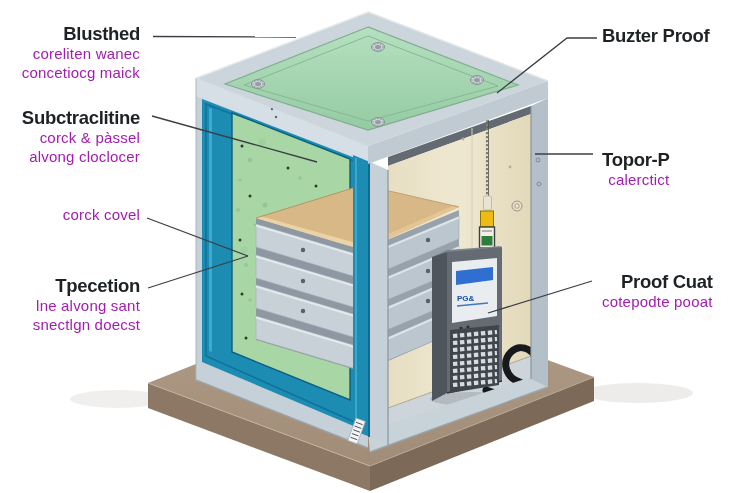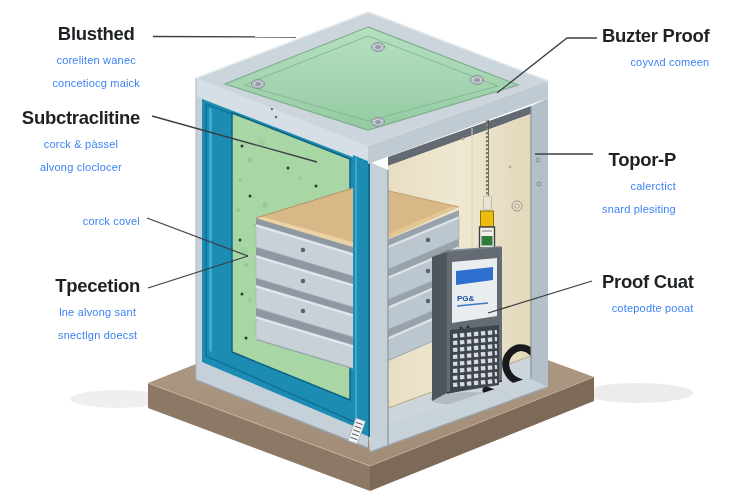--- a/index.html
+++ b/index.html
@@ -1,22 +1,22 @@
 <!DOCTYPE html>
 <html><head>
 <meta charset="utf-8">
 <style>
   html,body{margin:0;padding:0;background:#ffffff;}
   .stage{position:relative;width:740px;height:493px;background:#ffffff;overflow:hidden;
          font-family:"Liberation Sans", sans-serif;}
   .stage svg{position:absolute;left:0;top:0;}
   .callout{position:absolute;}
   .callout .t{font-size:18.5px;font-weight:bold;color:#1e2225;letter-spacing:-0.3px;line-height:1.08;}
-  .callout .s{font-size:11px;color:#3b82f6;line-height:1.2;letter-spacing:0.2px;margin-top:10px;}
-  .cl-left{right:600px;text-align:center;}
+  .callout .s{font-size:15px;color:#a21caf;line-height:1.2;letter-spacing:0.2px;margin-top:1px;}
+  .cl-left{right:600px;text-align:right;}
   .cl-right{left:602px;text-align:right;}
 </style>
 </head>
 <body>
 
 <div class="stage">
 
 <svg width="740" height="493" viewBox="0 0 740 493">
   <defs>
     <linearGradient id="mintg" x1="0" y1="0" x2="0" y2="1">
@@ -279,25 +279,23 @@
   <div class="s">corck covel</div>
 </div>
 <div class="callout cl-left" style="top:276px">
   <div class="t">Tpecetion</div>
   <div class="s">lne alvong sant</div>
   <div class="s">snectlgn doecst</div>
 </div>
 
 <div class="callout cl-right" style="top:26px">
   <div class="t">Buzter Proof</div>
-  <div class="s">coyvʌd comeen</div>
 </div>
 <div class="callout cl-right" style="top:150px">
   <div class="t">Topor-P</div>
   <div class="s">calerctict</div>
-  <div class="s">snard plesiting</div>
 </div>
 <div class="callout cl-right" style="top:272px">
   <div class="t">Proof Cuat</div>
   <div class="s">cotepodte pooat</div>
 </div>
 
 </div>
 
 </body></html>

